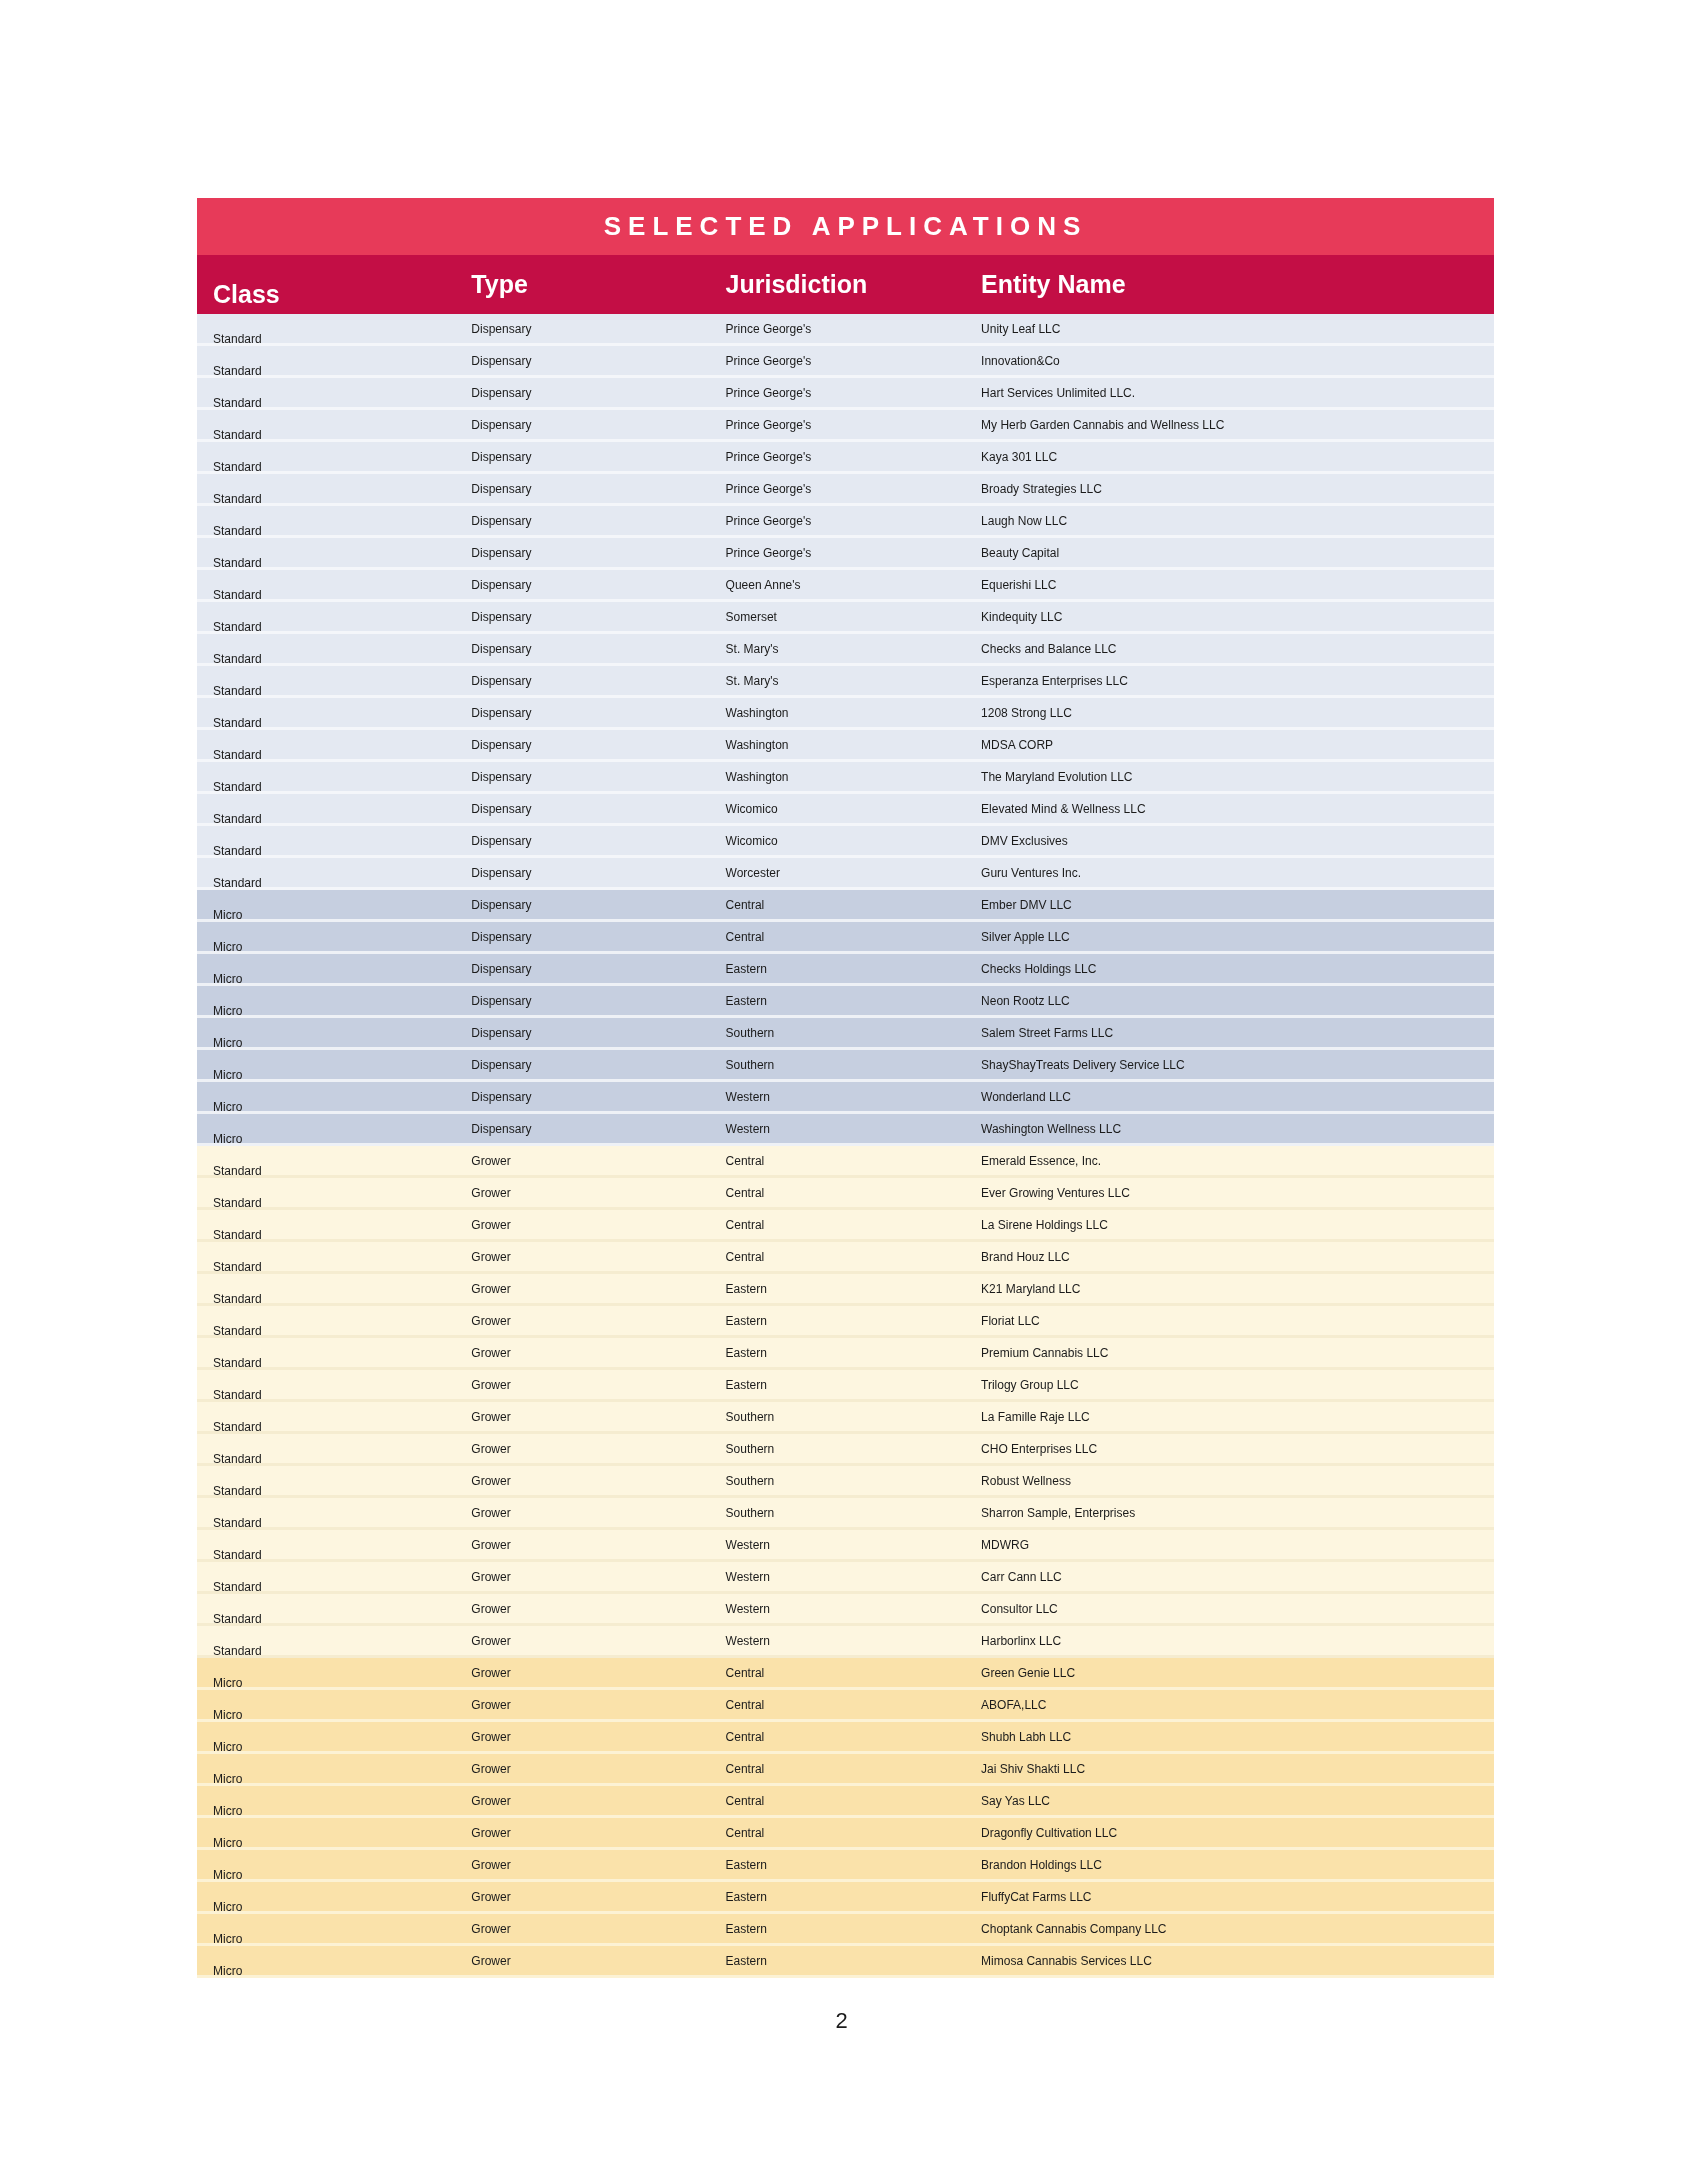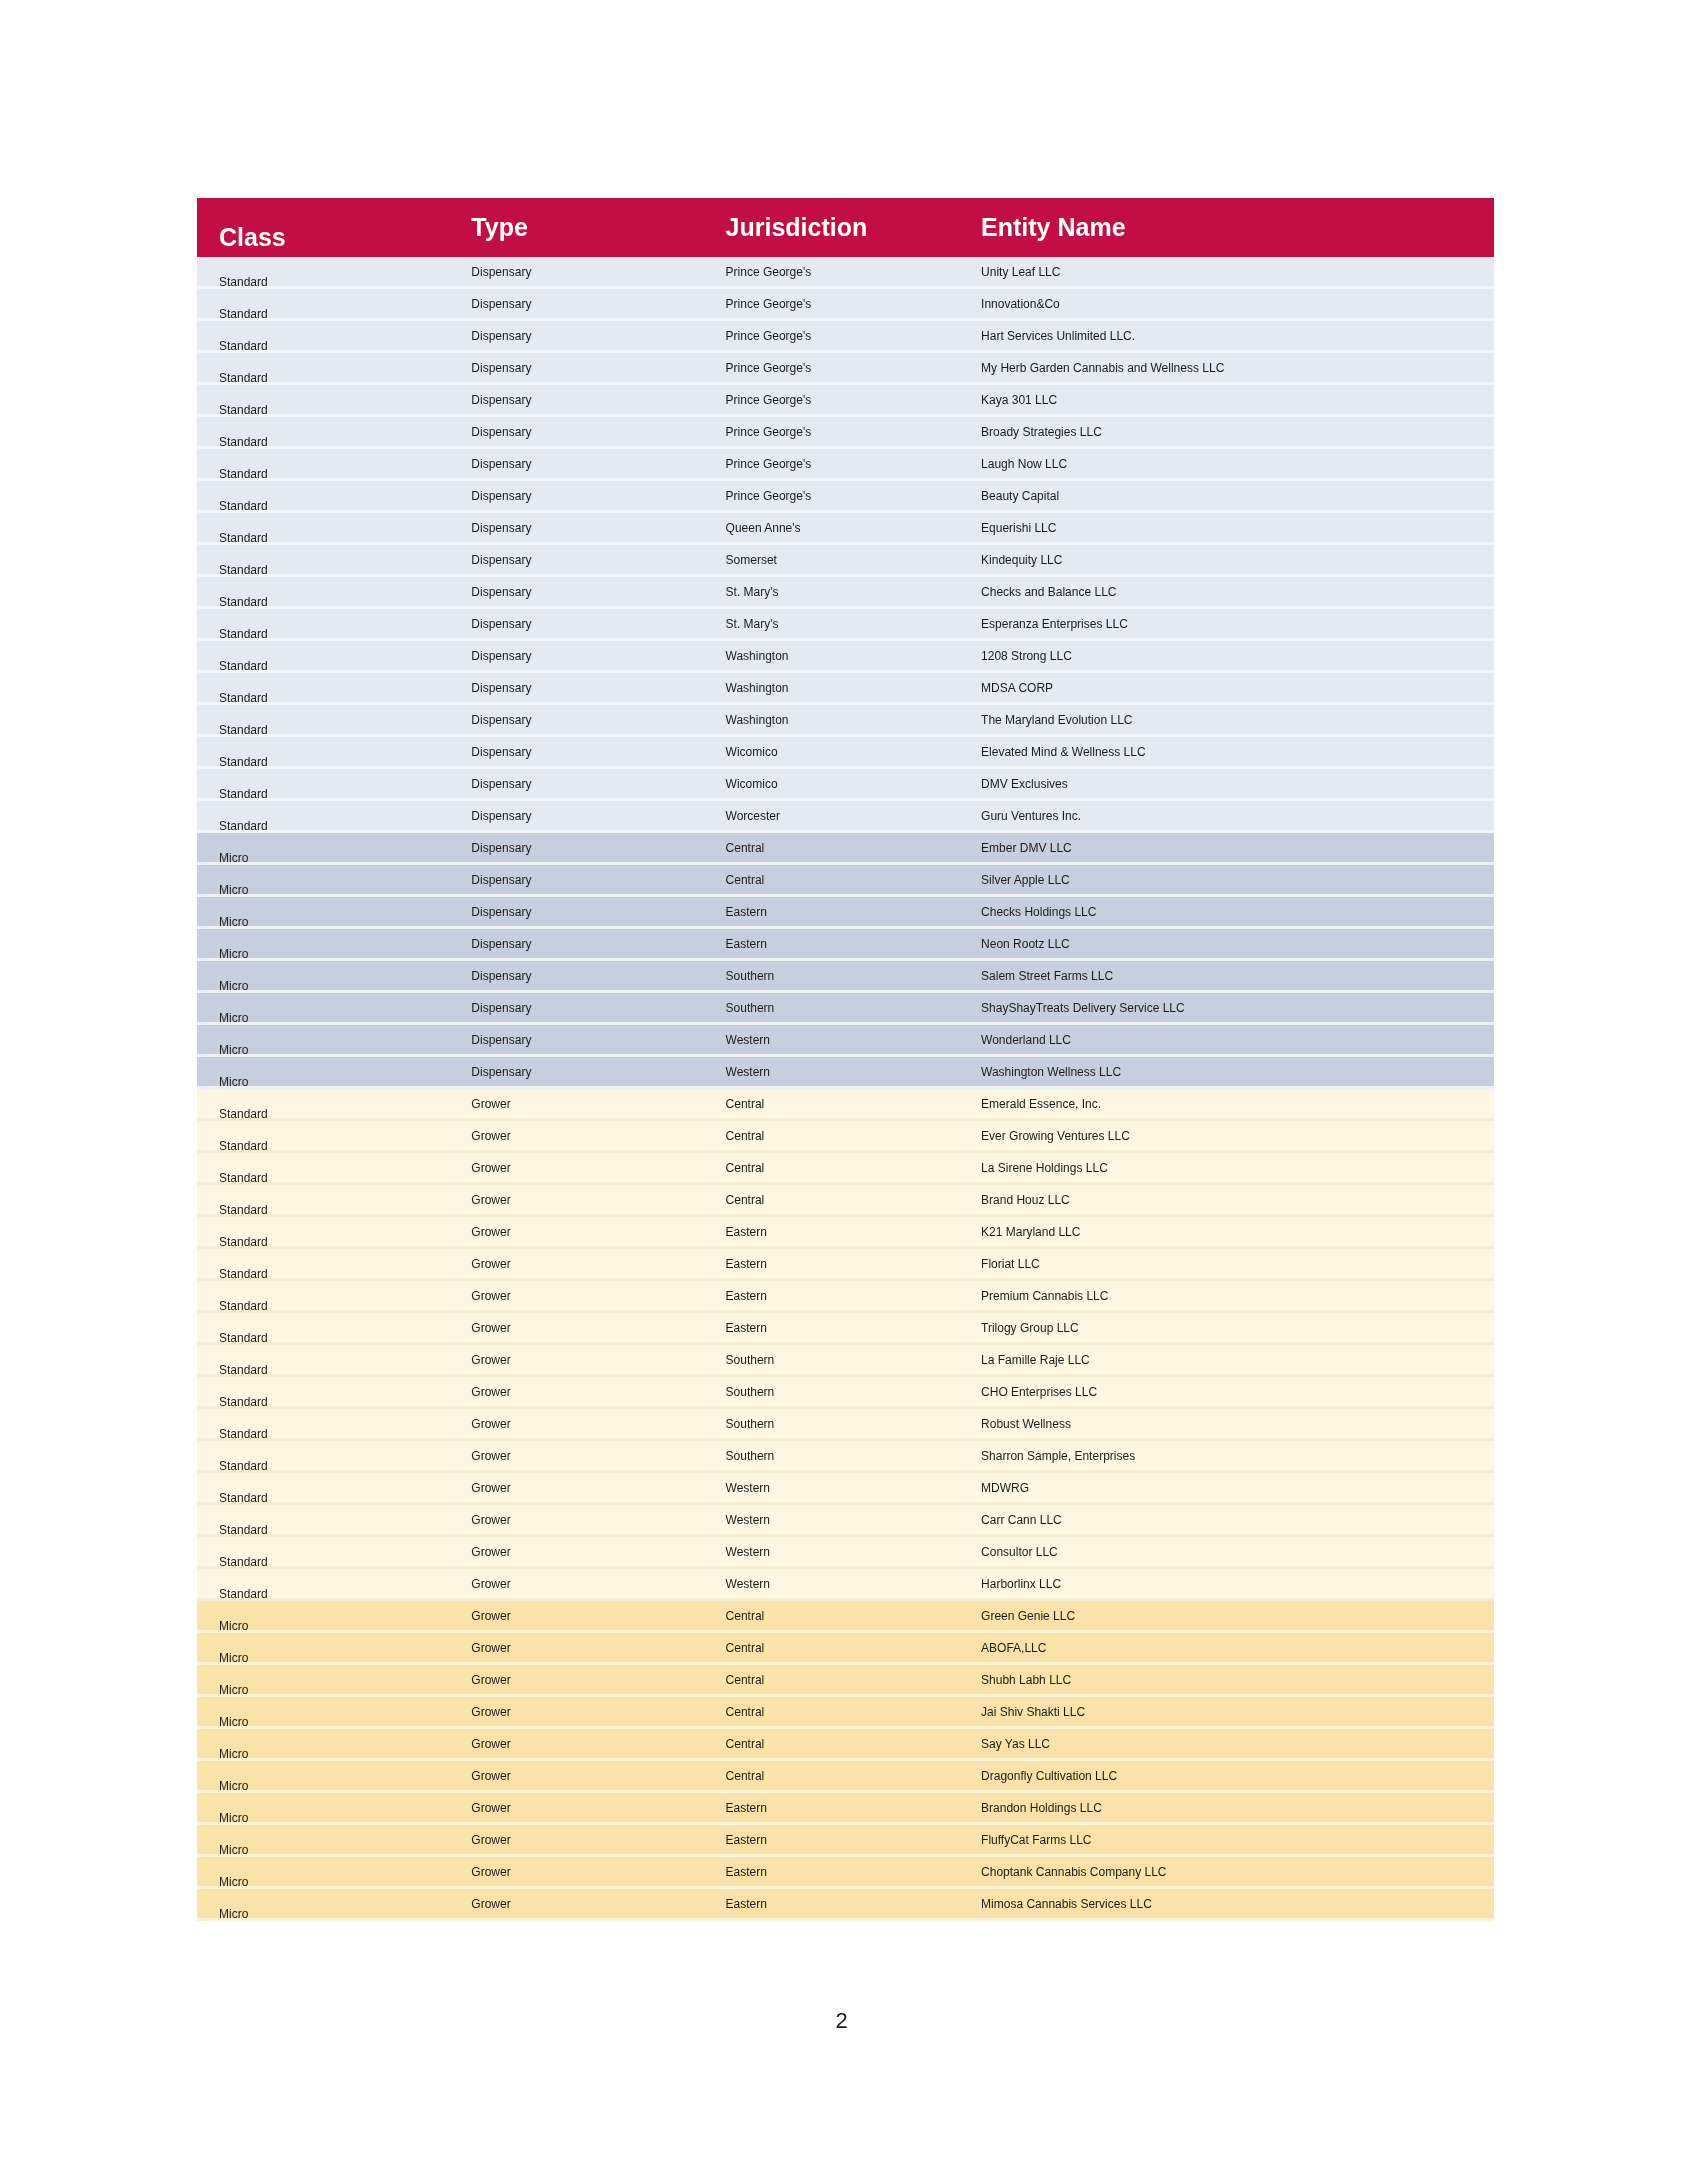--- a/index.html
+++ b/index.html
@@ -47,39 +47,42 @@
     font-size: 12px;
     color: #1b1b1b;
     border-bottom-style: solid;
     border-bottom-width: 3px;
   }
   .cell {
     overflow: hidden;
     white-space: nowrap;
     box-sizing: border-box;
   }
-  .c0 { width: 21.0%; padding-left: 22px; margin-top: 20px; }
+  .c0 { width: 21.0%; padding-left: 16px; margin-top: 20px; }
   .c1 { width: 19.6%; padding-left: 2px; }
   .c2 { width: 19.7%; padding-left: 2px; }
   .c3 { width: 39.7%; padding-left: 2px; }
   .page-number {
     position: absolute;
     top: 2008px;
     left: 0;
     width: 100%;
     text-align: center;
     font-size: 22px;
     color: #1b1b1b;
   }
 </style>
 </head>
 <body>
 
 <div class="page">
   <div class="doc-table">
+    <div class="title-band" id="title-band" style="background: rgb(231, 58, 89);">
+      <span>SELECTED APPLICATIONS</span>
+    </div>
     <div class="header-row" id="header-row" style="background: rgb(195, 14, 69); color: rgb(255, 255, 255);">
         <div class="cell c0">Class</div>
         <div class="cell c1">Type</div>
         <div class="cell c2">Jurisdiction</div>
         <div class="cell c3">Entity Name</div>
       </div>
     <div class="body-rows" id="body-rows">
         <div class="row" style="background: rgb(228, 233, 242); border-bottom-color: rgb(244, 246, 250); color: rgb(27, 27, 27);">
           <div class="cell c0">Standard</div>
           <div class="cell c1">Dispensary</div>

